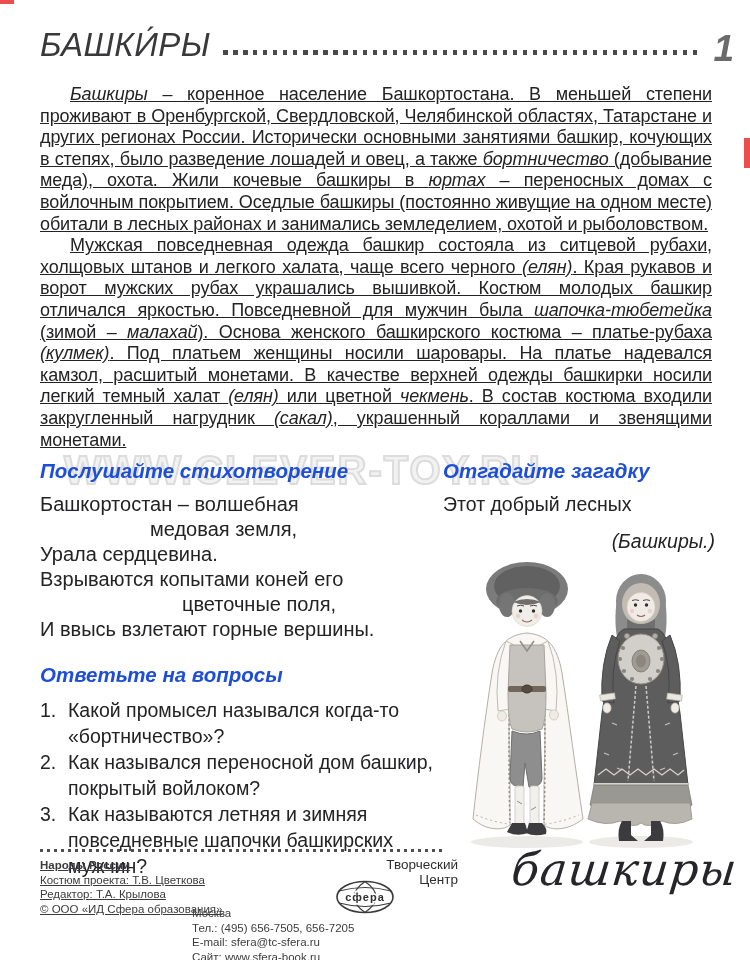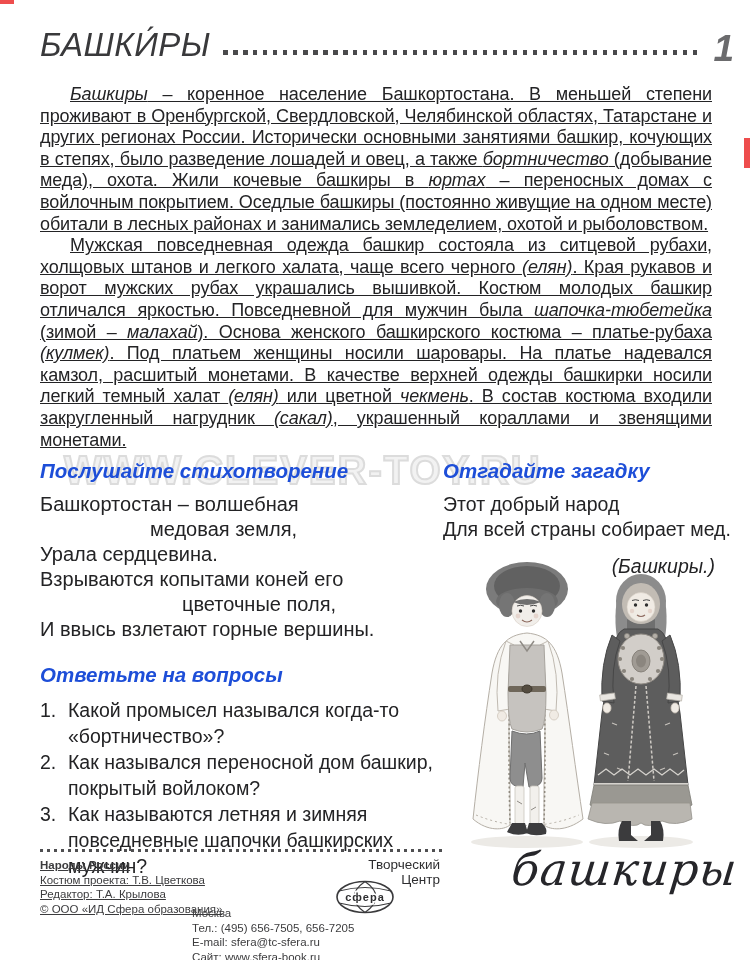--- a/index.html
+++ b/index.html
@@ -60,21 +60,21 @@
   .footer-dots {
     position:absolute; left:40px; top:849px; width:404px; height:3px; z-index:2;
     background:repeating-linear-gradient(90deg,#4f4f51 0 3px,transparent 3px 7px);
   }
   .footer-col { position:absolute; top:858px; font-size:11.5px; line-height:14.5px; color:#3c3c3e; z-index:2; }
   .footer-col1 { left:40px;text-decoration:underline; }
   .footer-col2 { left:192px;margin-top:48px; }
   .f-bold { font-weight:bold; }
 
   .publisher-name {
-    position:absolute; left:344px; top:857px; width:96px; z-index:2;
+    position:absolute; left:362px; top:857px; width:96px; z-index:2;
     text-align:right; font-size:13.5px; line-height:15px; color:#2e2e30;
   }
   .globe { position:absolute; left:334px; top:879px; z-index:2; }
 
   .caption-cursive {
     position:absolute; left:512px; top:843px; width:225px; z-index:2;
     font-family:"DejaVu Serif","Liberation Serif",serif; font-style:italic;
     font-size:45px; color:#26262a; transform:skewX(-6deg); letter-spacing:1px;
   }
 </style>
@@ -106,22 +106,21 @@
       <div class="poem-line">медовая земля,</div>
       <div class="poem-line">Урала сердцевина.</div>
       <div class="poem-line">Взрываются копытами коней его</div>
       <div class="poem-line">цветочные поля,</div>
       <div class="poem-line">И ввысь взлетают горные вершины.</div>
     </div>
   </section>
 
   <section class="layer riddle">
     <h3 class="sec-h">Отгадайте загадку</h3>
-    <div class="riddle-line">Этот добрый народ</div>
-    <div class="riddle-line">Для всей страны собирает мед.</div>
+    <div class="riddle-line">Этот добрый лесных</div>
     <div class="riddle-answer">(Башкиры.)</div>
   </section>
 
   <section class="layer questions">
     <h3 class="sec-h">Ответьте на вопросы</h3>
     <div class="question"><span class="q-num">1.</span><span>Какой промысел назывался когда-то «бортничество»?</span></div>
     <div class="question"><span class="q-num">2.</span><span>Как назывался переносной дом башкир, покрытый войлоком?</span></div>
     <div class="question"><span class="q-num">3.</span><span>Как называются летняя и зимняя повседневные шапочки башкирских мужчин?</span></div>
   </section>
 

